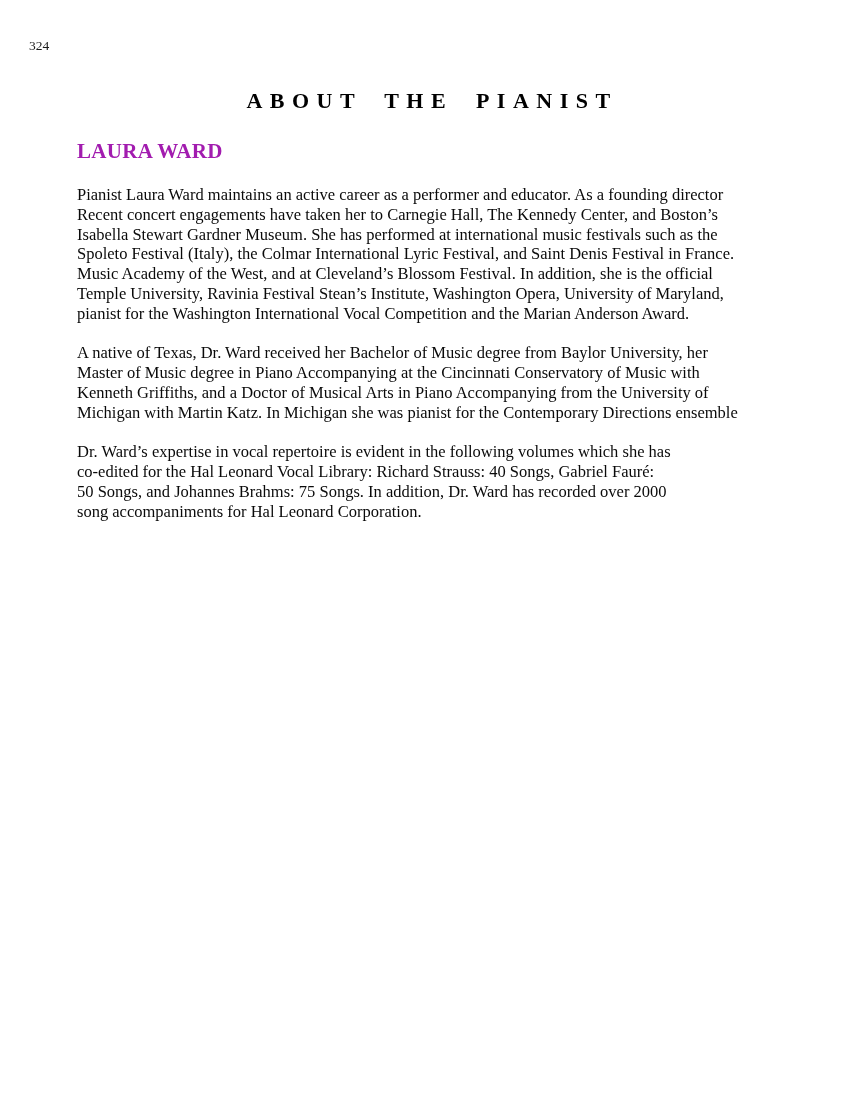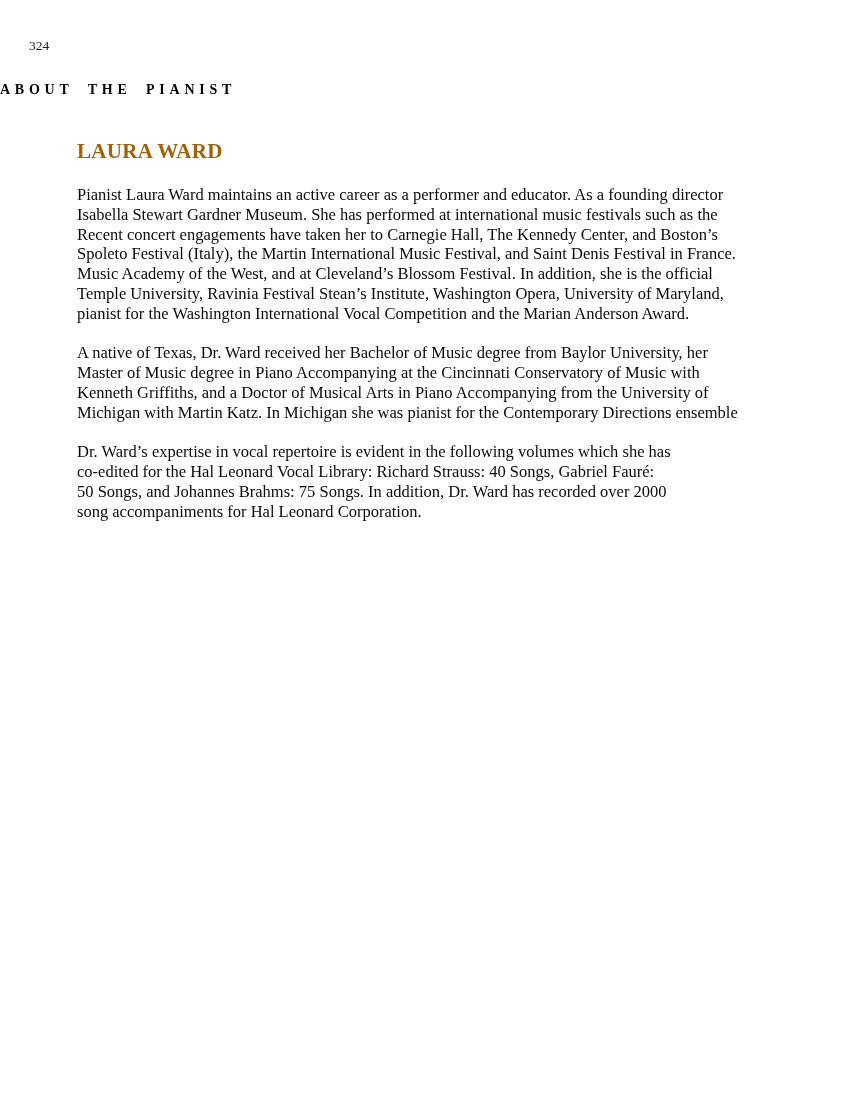--- a/index.html
+++ b/index.html
@@ -20,37 +20,37 @@
     position: absolute;
     left: 29px;
     top: 39px;
     font-size: 13.5px;
     line-height: 14px;
     color: #1a1a1a;
   }
   .page-header {
     position: absolute;
     left: 0;
-    top: 82px;
+    top: 88px;
     width: 864px;
-    text-align: left;
-    font-size: 14px;
+    text-align: center;
+    font-size: 22px;
     font-weight: bold;
     letter-spacing: 0.34em;
     word-spacing: 0.45em;
     color: #000000;
   }
   .section-title {
     position: absolute;
     left: 77px;
     top: 139px;
     font-size: 21px;
     font-weight: bold;
     letter-spacing: 0.015em;
-    color: #a16207;
+    color: #a21caf;
     text-align: right;
   }
   .paragraphs {
     position: absolute;
     left: 77px;
     top: 185px;
     width: 730px;
   }
   .paragraph {
     margin: 0 0 19.8px 0;
@@ -68,23 +68,23 @@
 <div class="page">
   <div class="page-number">324</div>
 
   <div class="page-header">ABOUT THE PIANIST</div>
 
   <div class="section-title">LAURA WARD</div>
 
   <div class="paragraphs">
       <div class="paragraph">
         <div class="line">Pianist Laura Ward maintains an active career as a performer and educator. As a founding director</div>
+        <div class="line">Recent concert engagements have taken her to Carnegie Hall, The Kennedy Center, and Boston’s</div>
         <div class="line">Isabella Stewart Gardner Museum. She has performed at international music festivals such as the</div>
-        <div class="line">Recent concert engagements have taken her to Carnegie Hall, The Kennedy Center, and Boston’s</div>
-        <div class="line">Spoleto Festival (Italy), the Martin International Music Festival, and Saint Denis Festival in France.</div>
+        <div class="line">Spoleto Festival (Italy), the Colmar International Lyric Festival, and Saint Denis Festival in France.</div>
         <div class="line">Music Academy of the West, and at Cleveland’s Blossom Festival. In addition, she is the official</div>
         <div class="line">Temple University, Ravinia Festival Stean’s Institute, Washington Opera, University of Maryland,</div>
         <div class="line">pianist for the Washington International Vocal Competition and the Marian Anderson Award.</div>
       </div>
       <div class="paragraph">
         <div class="line">A native of Texas, Dr. Ward received her Bachelor of Music degree from Baylor University, her</div>
         <div class="line">Master of Music degree in Piano Accompanying at the Cincinnati Conservatory of Music with</div>
         <div class="line">Kenneth Griffiths, and a Doctor of Musical Arts in Piano Accompanying from the University of</div>
         <div class="line">Michigan with Martin Katz. In Michigan she was pianist for the Contemporary Directions ensemble</div>
       </div>

